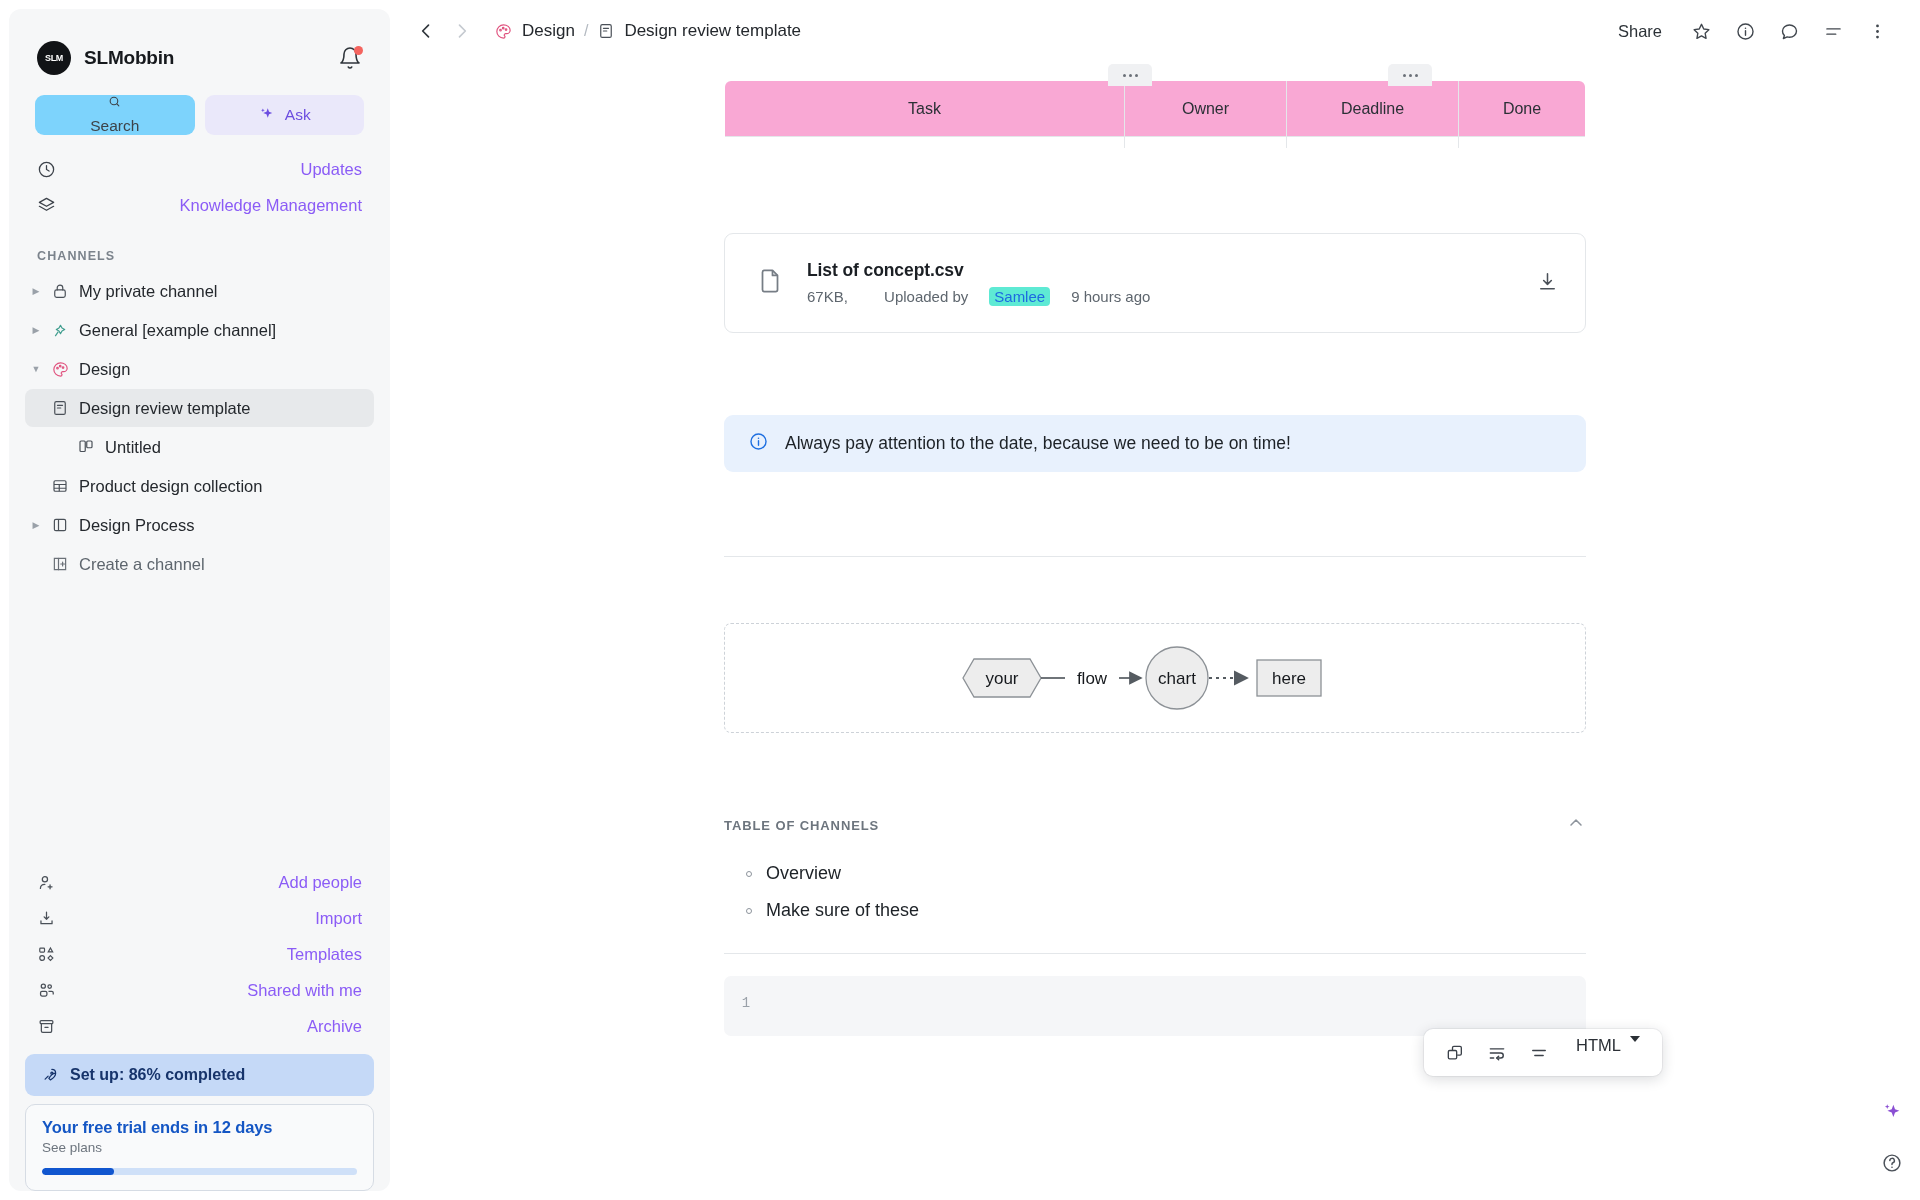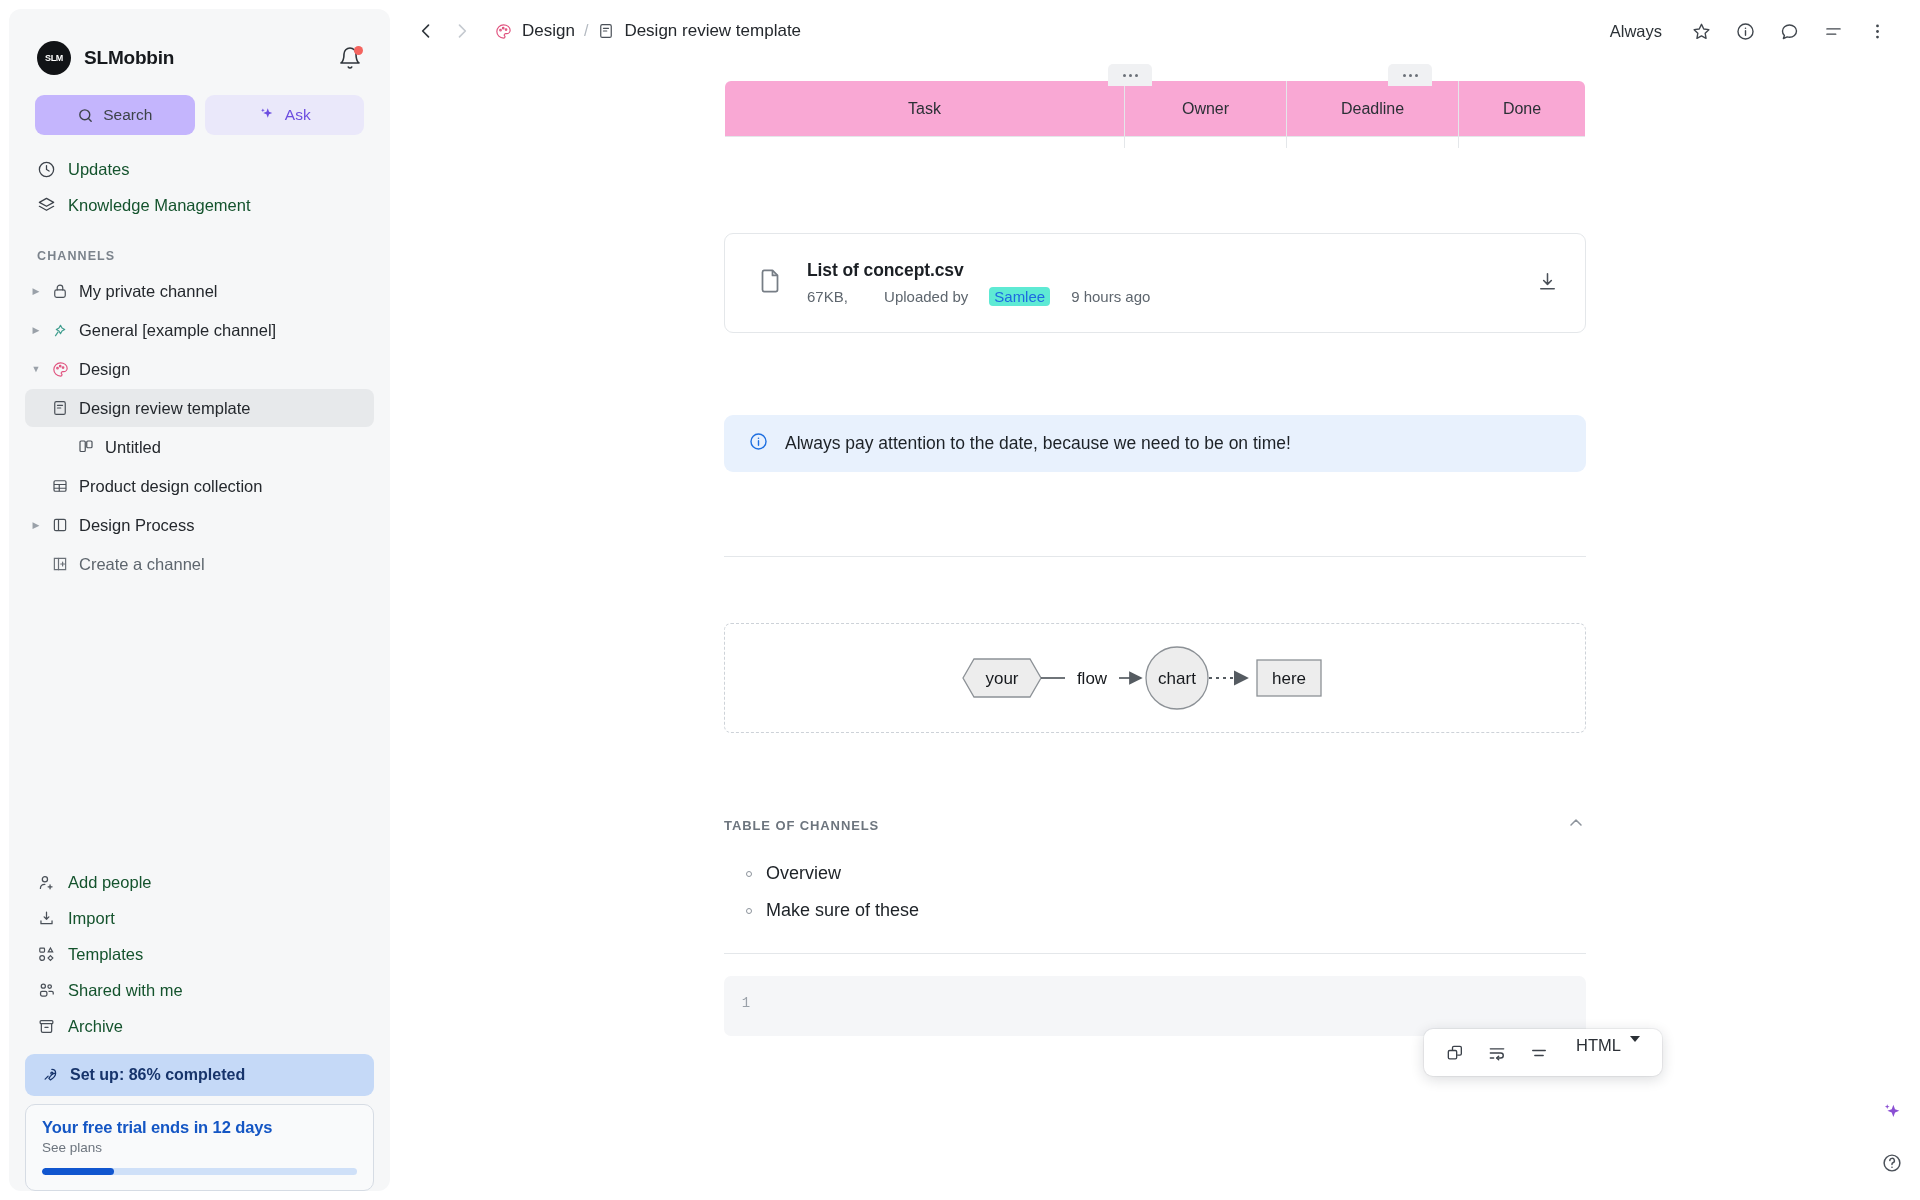--- a/index.html
+++ b/index.html
@@ -57,29 +57,29 @@
 
   .sb-actions {
     display: flex; gap: 10px;
     padding: 14px 26px 0 26px;
   }
   .sb-btn {
     flex: 1; height: 40px; border-radius: 9px;
     display: flex; align-items: center; justify-content: center; gap: 9px;
     font-size: 15.5px; cursor: pointer;
   }
-  .sb-btn.search { background: #c4b5fd; color: #3d4349; }
+  .sb-btn.search { background: #7dd3fc; color: #3d4349; flex-direction: column; }
   .sb-btn.ask { background: #eae8fa; color: #6c4de0; }
 
   .sb-nav { padding: 16px 16px 0 16px; }
   .nav-item {
     display: flex; align-items: center; gap: 12px;
     height: 36px; padding: 0 12px;
     border-radius: 8px; cursor: pointer;
-    font-size: 16.5px; color: #14532d;
+    font-size: 16.5px; color: #8b5cf6; justify-content: space-between;
   }
 
   .sec-title {
     padding: 26px 28px 8px 28px;
     font-size: 12.5px; font-weight: 700; color: #7b838c;
     letter-spacing: 1.1px;
   }
 
   .chan-row {
     display: flex; align-items: center;
@@ -476,21 +476,21 @@
         <div class="crumb">
           <svg width="18" height="18" viewBox="0 0 24 24" fill="none" stroke="#4a5058" stroke-width="1.6" stroke-linecap="round">
               <rect x="5" y="3.5" width="14" height="17" rx="2"></rect>
               <path d="M8.6 8.4h6.8M8.6 12h4.4"></path>
             </svg>
           <span>Design review template</span>
         </div>
       </nav>
 
       <div class="topbar-right">
-        <div class="share-btn">Always</div>
+        <div class="share-btn">Share</div>
         <div class="ticon">
           <svg width="21" height="21" viewBox="0 0 24 24" fill="none" stroke="currentColor" stroke-width="1.6" stroke-linejoin="round">
               <path d="M12 3.8l2.6 5.3 5.8.8-4.2 4.1 1 5.8-5.2-2.7-5.2 2.7 1-5.8-4.2-4.1 5.8-.8z"></path>
             </svg>
         </div>
         <div class="ticon">
           <svg width="21" height="21" viewBox="0 0 24 24" fill="none" stroke="currentColor" stroke-width="1.6" stroke-linecap="round">
               <circle cx="12" cy="12" r="8.6"></circle>
               <path d="M12 11v5.2"></path>
               <circle cx="12" cy="8.2" r=".9" fill="currentColor" stroke="none"></circle>

